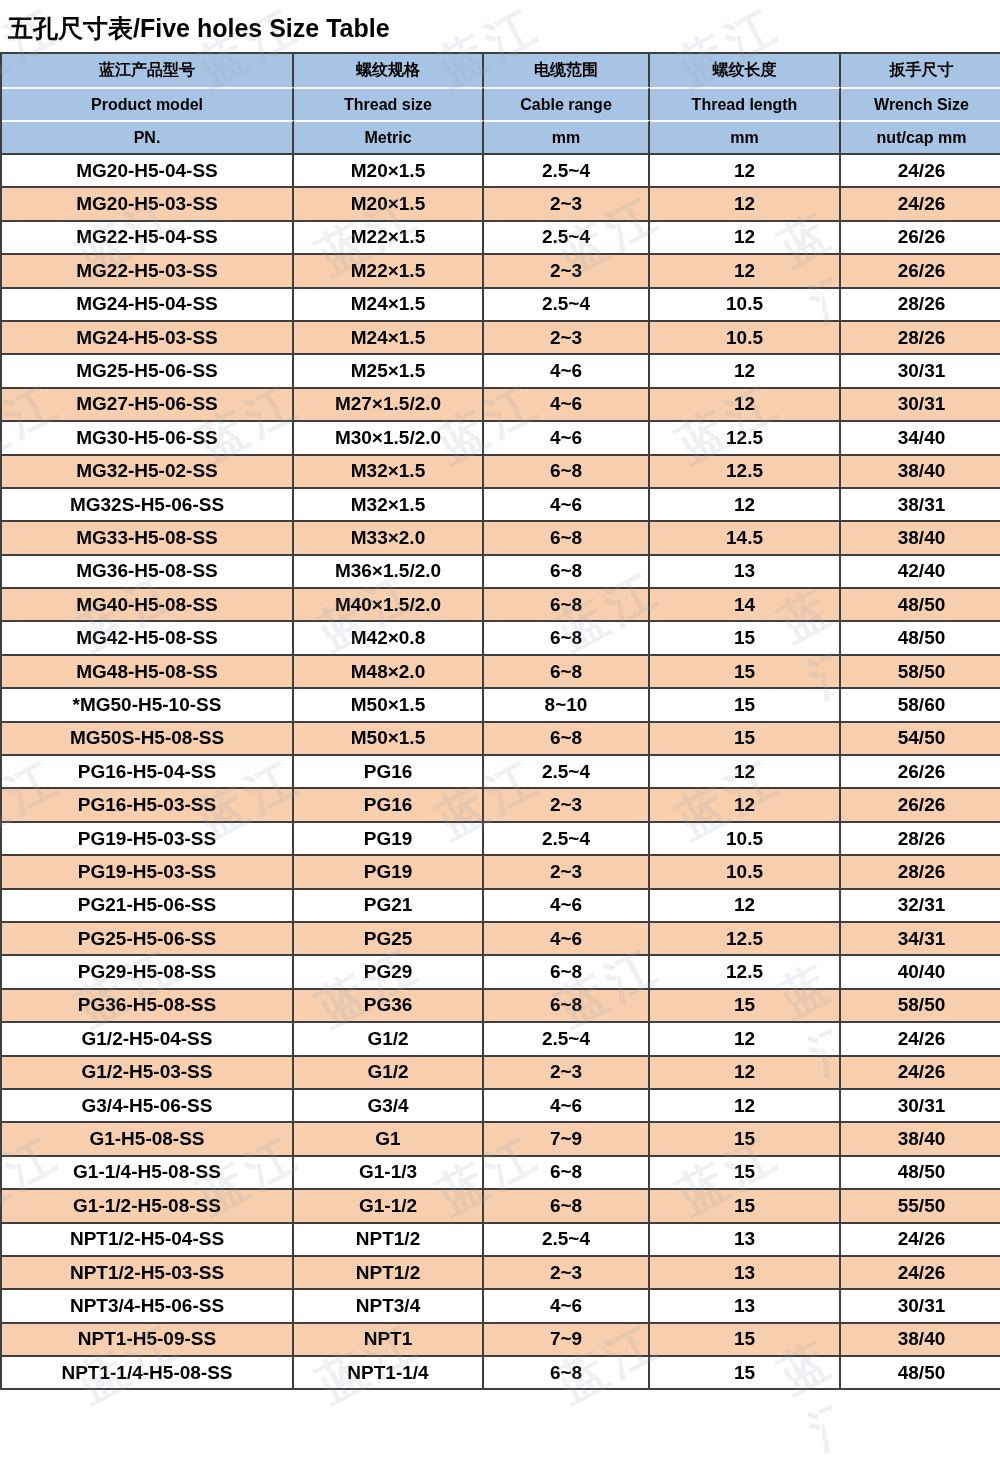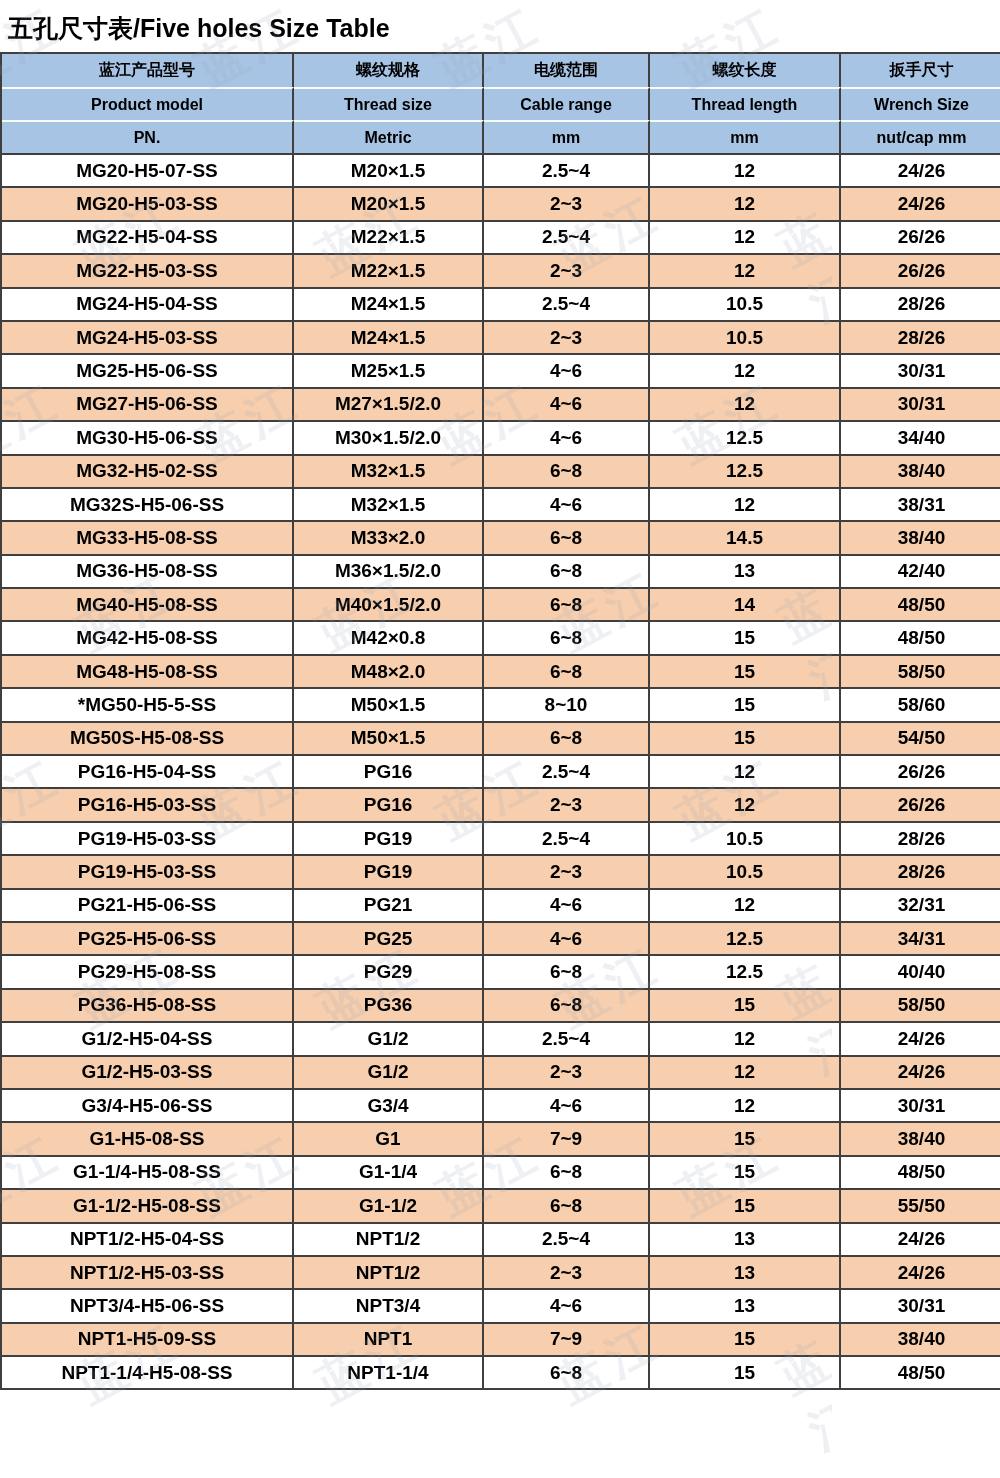--- a/index.html
+++ b/index.html
@@ -109,21 +109,21 @@
         <tr>
           <th>PN.</th>
           <th>Metric</th>
           <th>mm</th>
           <th>mm</th>
           <th>nut/cap mm</th>
         </tr>
       </thead>
     <tbody>
         <tr>
-          <td>MG20-H5-07-SS</td>
+          <td>MG20-H5-04-SS</td>
           <td>M20×1.5</td>
           <td>2.5~4</td>
           <td>12</td>
           <td>24/26</td>
         </tr>
         <tr class="alt">
           <td>MG20-H5-03-SS</td>
           <td>M20×1.5</td>
           <td>2~3</td>
           <td>12</td>
@@ -221,21 +221,21 @@
           <td>48/50</td>
         </tr>
         <tr class="alt">
           <td>MG48-H5-08-SS</td>
           <td>M48×2.0</td>
           <td>6~8</td>
           <td>15</td>
           <td>58/50</td>
         </tr>
         <tr>
-          <td>*MG50-H5-5-SS</td>
+          <td>*MG50-H5-10-SS</td>
           <td>M50×1.5</td>
           <td>8~10</td>
           <td>15</td>
           <td>58/60</td>
         </tr>
         <tr class="alt">
           <td>MG50S-H5-08-SS</td>
           <td>M50×1.5</td>
           <td>6~8</td>
           <td>15</td>
@@ -320,21 +320,21 @@
         </tr>
         <tr class="alt">
           <td>G1-H5-08-SS</td>
           <td>G1</td>
           <td>7~9</td>
           <td>15</td>
           <td>38/40</td>
         </tr>
         <tr>
           <td>G1-1/4-H5-08-SS</td>
-          <td>G1-1/4</td>
+          <td>G1-1/3</td>
           <td>6~8</td>
           <td>15</td>
           <td>48/50</td>
         </tr>
         <tr class="alt">
           <td>G1-1/2-H5-08-SS</td>
           <td>G1-1/2</td>
           <td>6~8</td>
           <td>15</td>
           <td>55/50</td>

